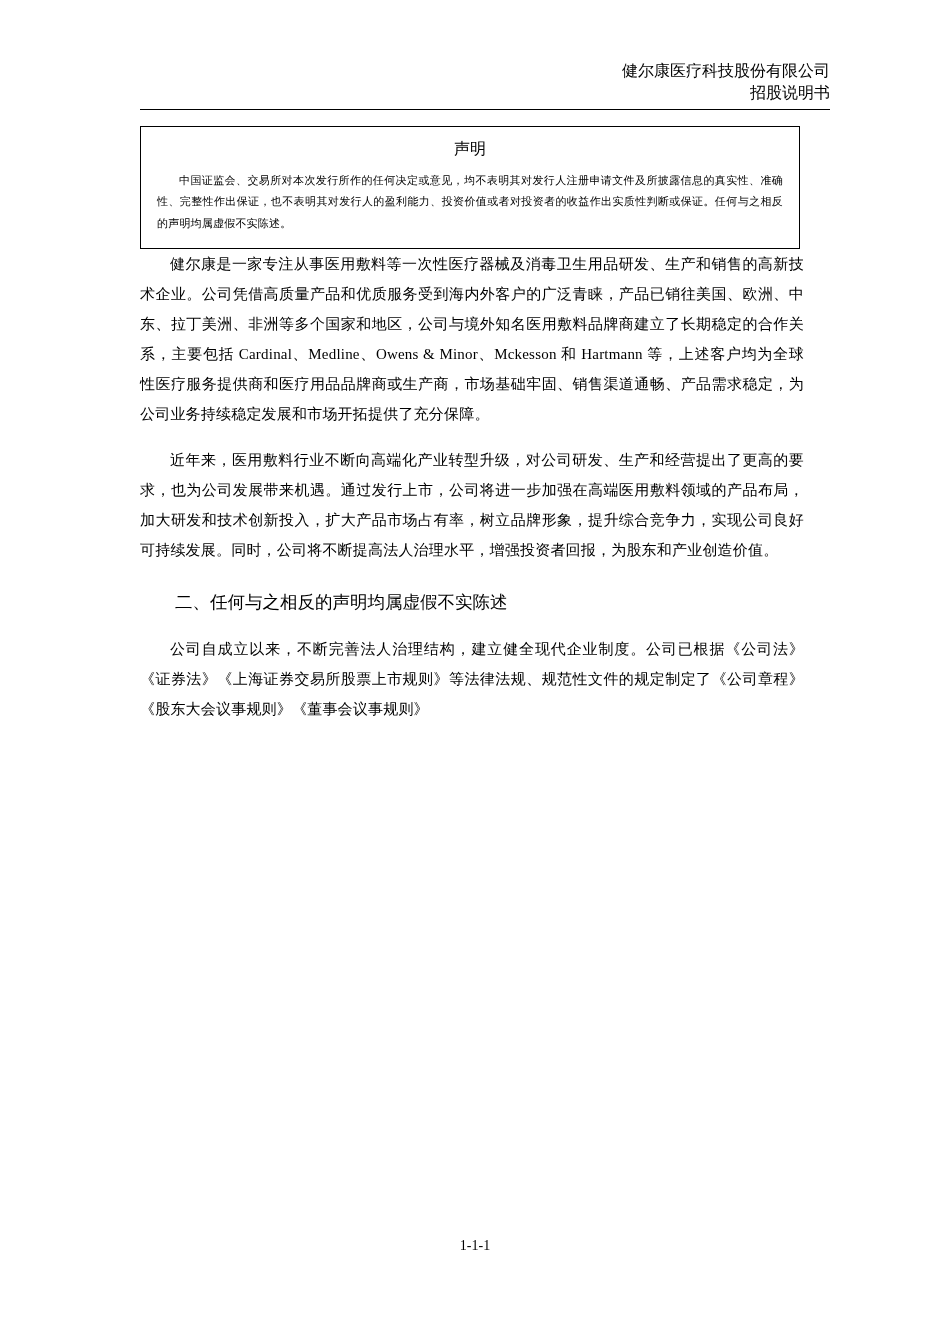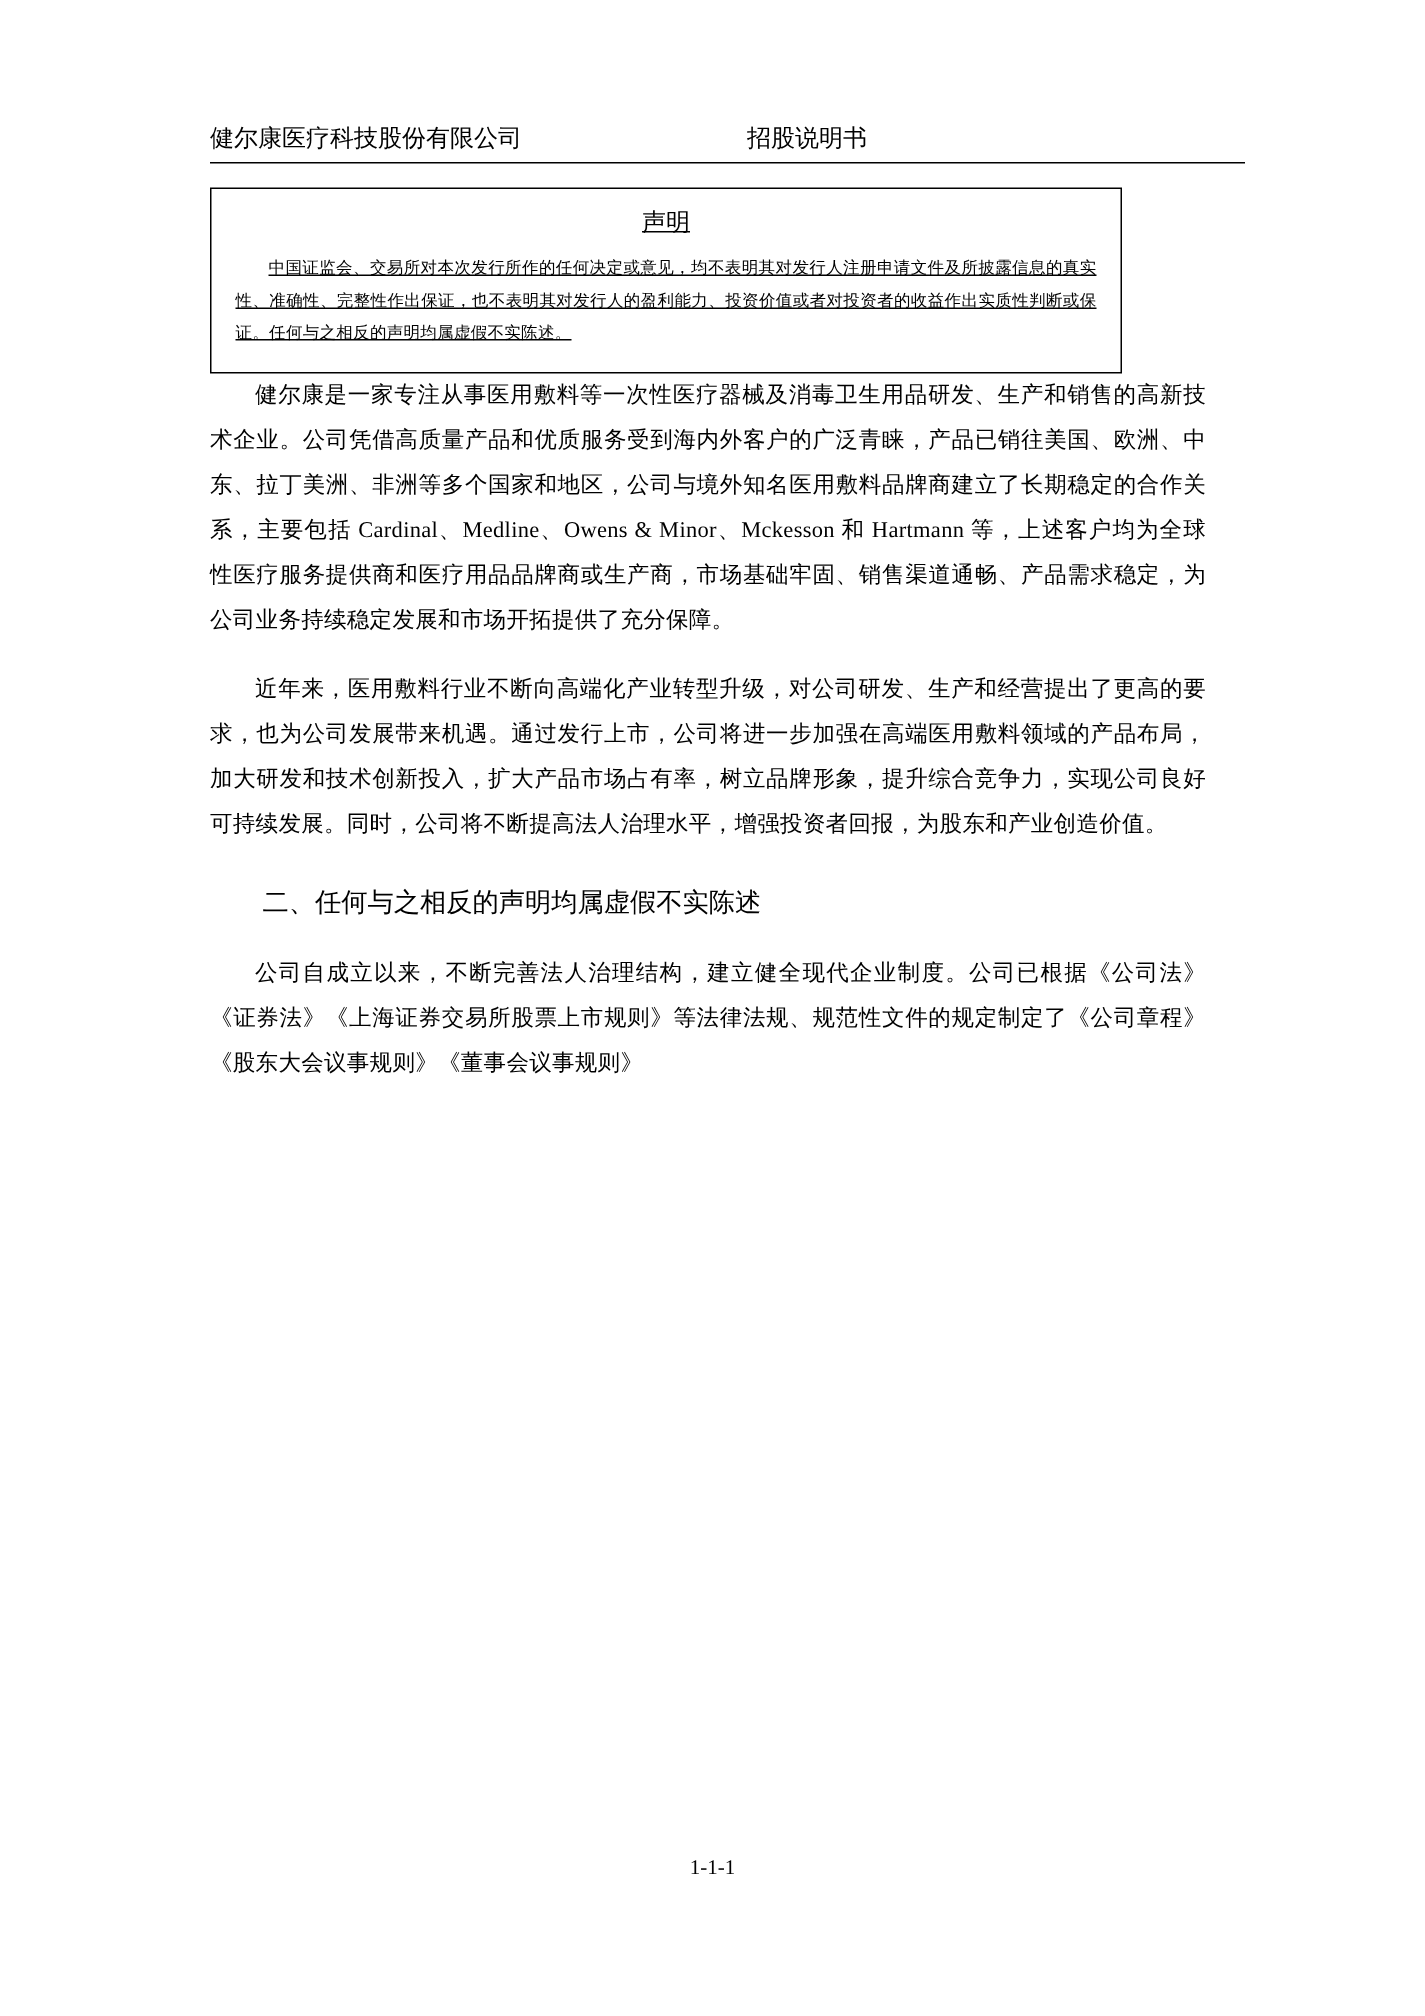--- a/index.html
+++ b/index.html
@@ -32,37 +32,36 @@
   
   .doc-header {
     display: flex;
     justify-content: flex-start;
     align-items: flex-end;
     font-size: 16px;
     line-height: 1.4;
     padding-bottom: 4px;
     border-bottom: 1.3px solid #000;
     width: 690px;
+    flex-direction: column;
   }
   .doc-header .left {
     white-space: nowrap;
   }
   .doc-header .right {
     margin-left: 150px;
     white-space: nowrap;
-    margin-top: 22px;
   }
   
   .statement-box {
     margin-top: 16px;
     border: 1.3px solid #000;
-    width: 608px;
+    width: 660px;
     box-sizing: border-box;
     padding: 12px 16px 14px 16px;
-    text-decoration: underline;
   }
   .statement-title {
     text-align: center;
     font-size: 16px;
     margin-bottom: 10px;
   }
   .statement-box p {
     margin: 0 0 10px 0;
     font-size: 11px;
     line-height: 1.95;

